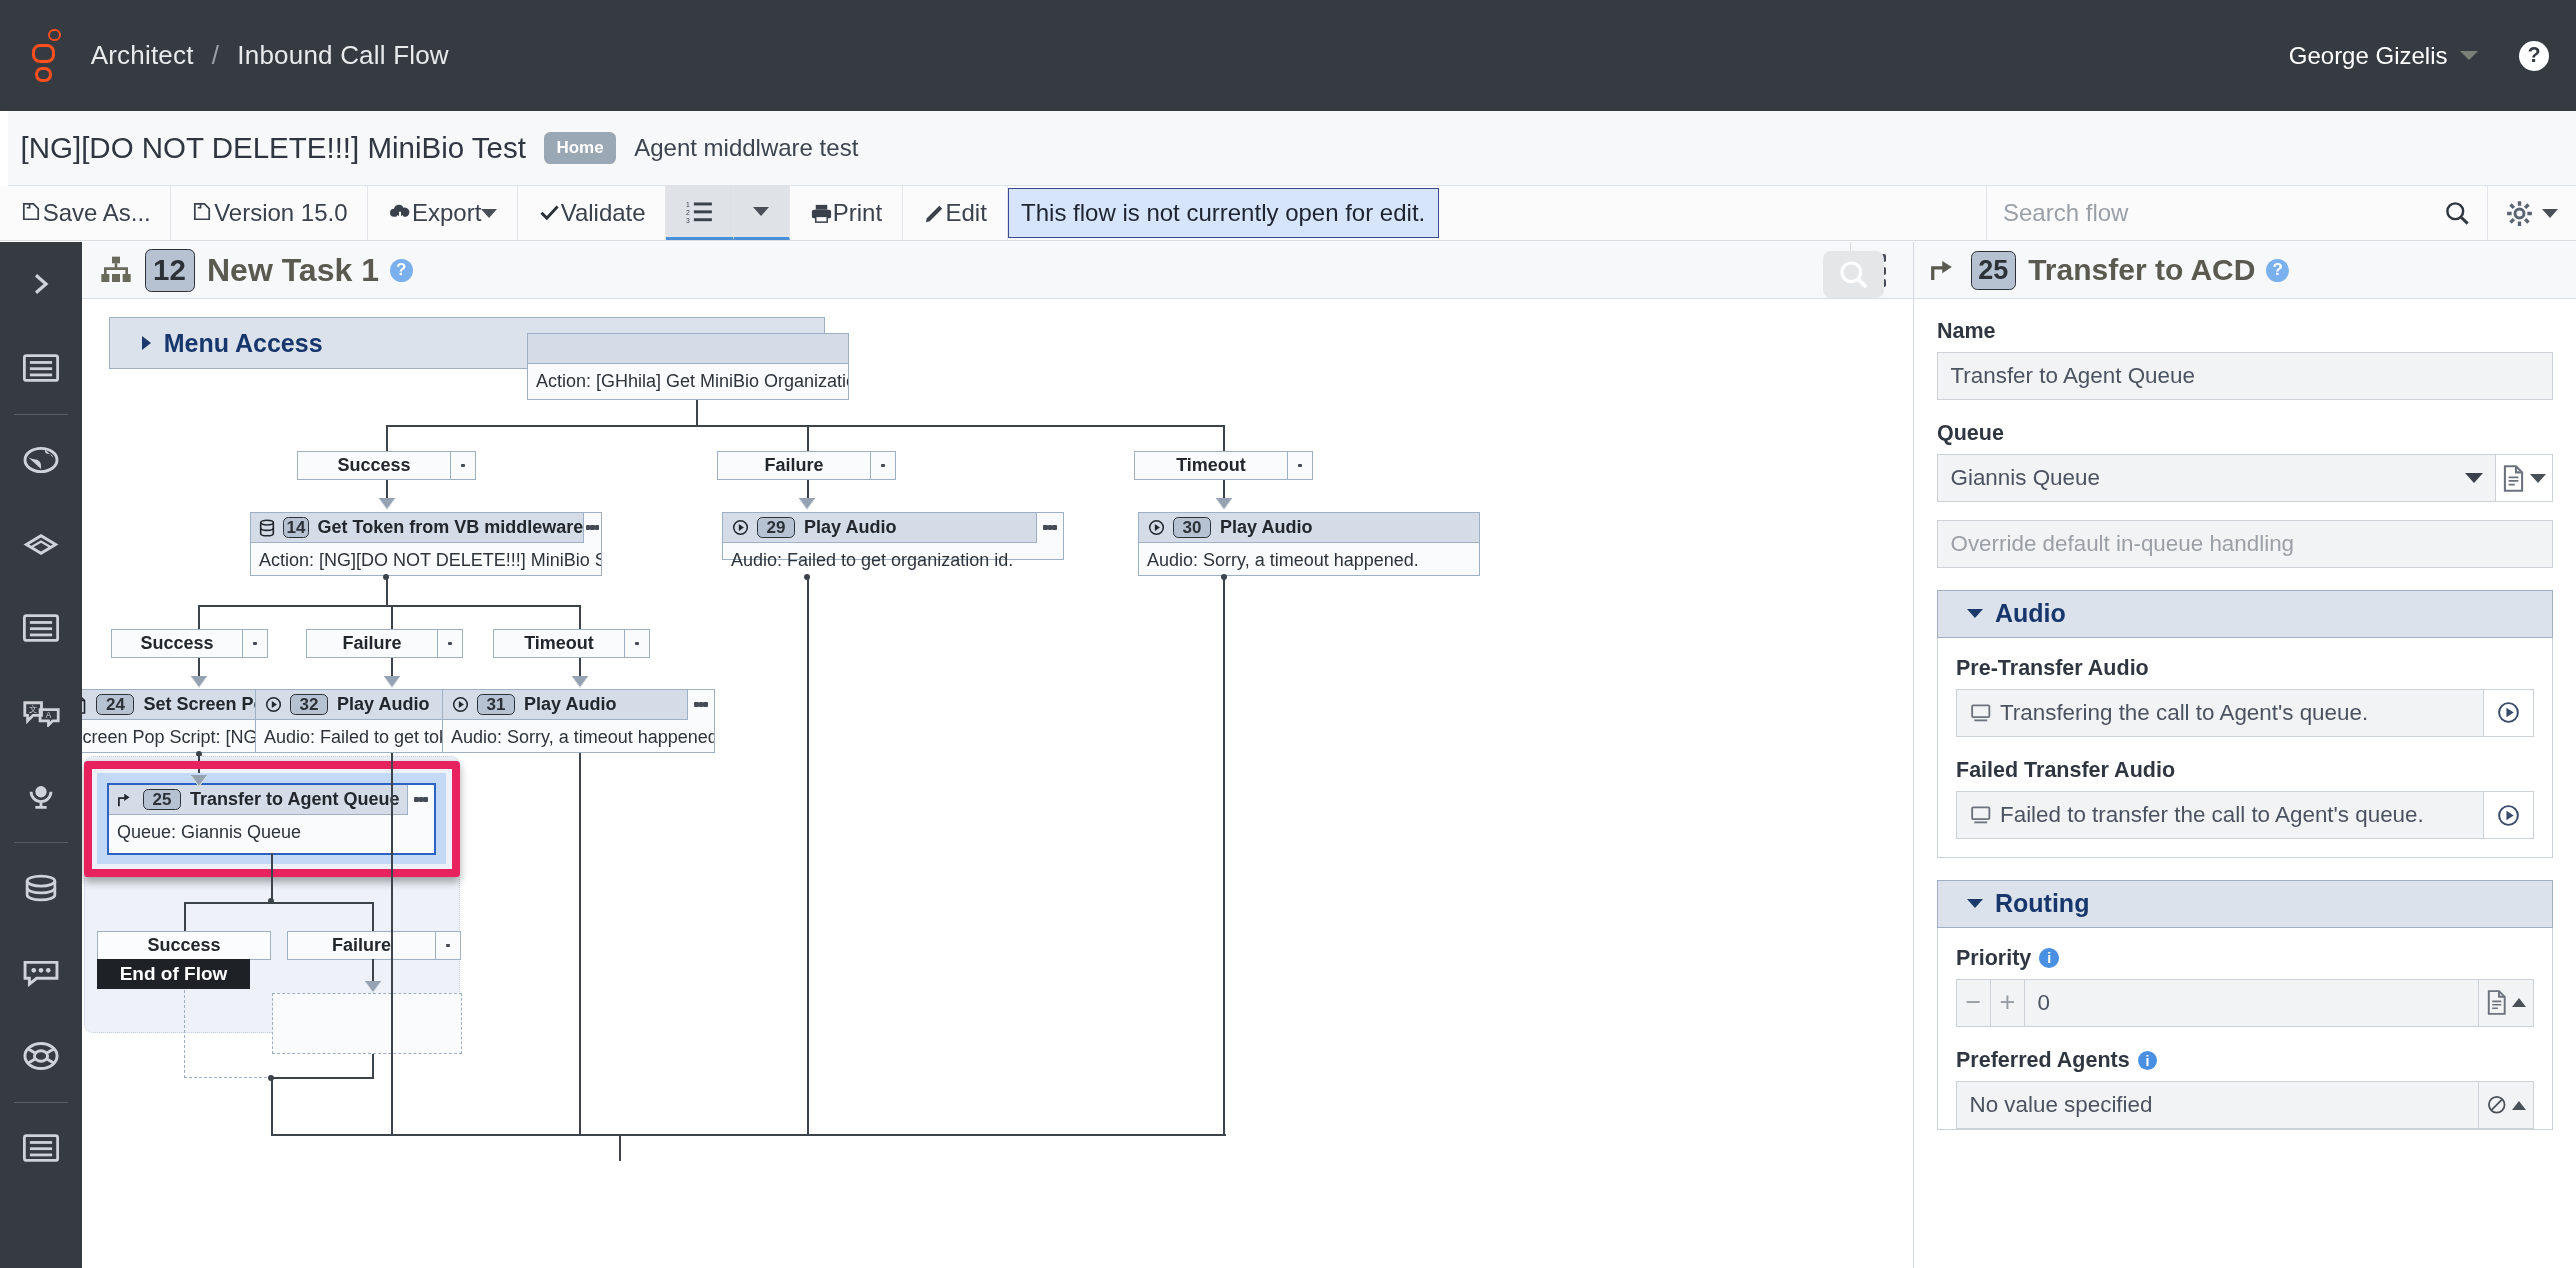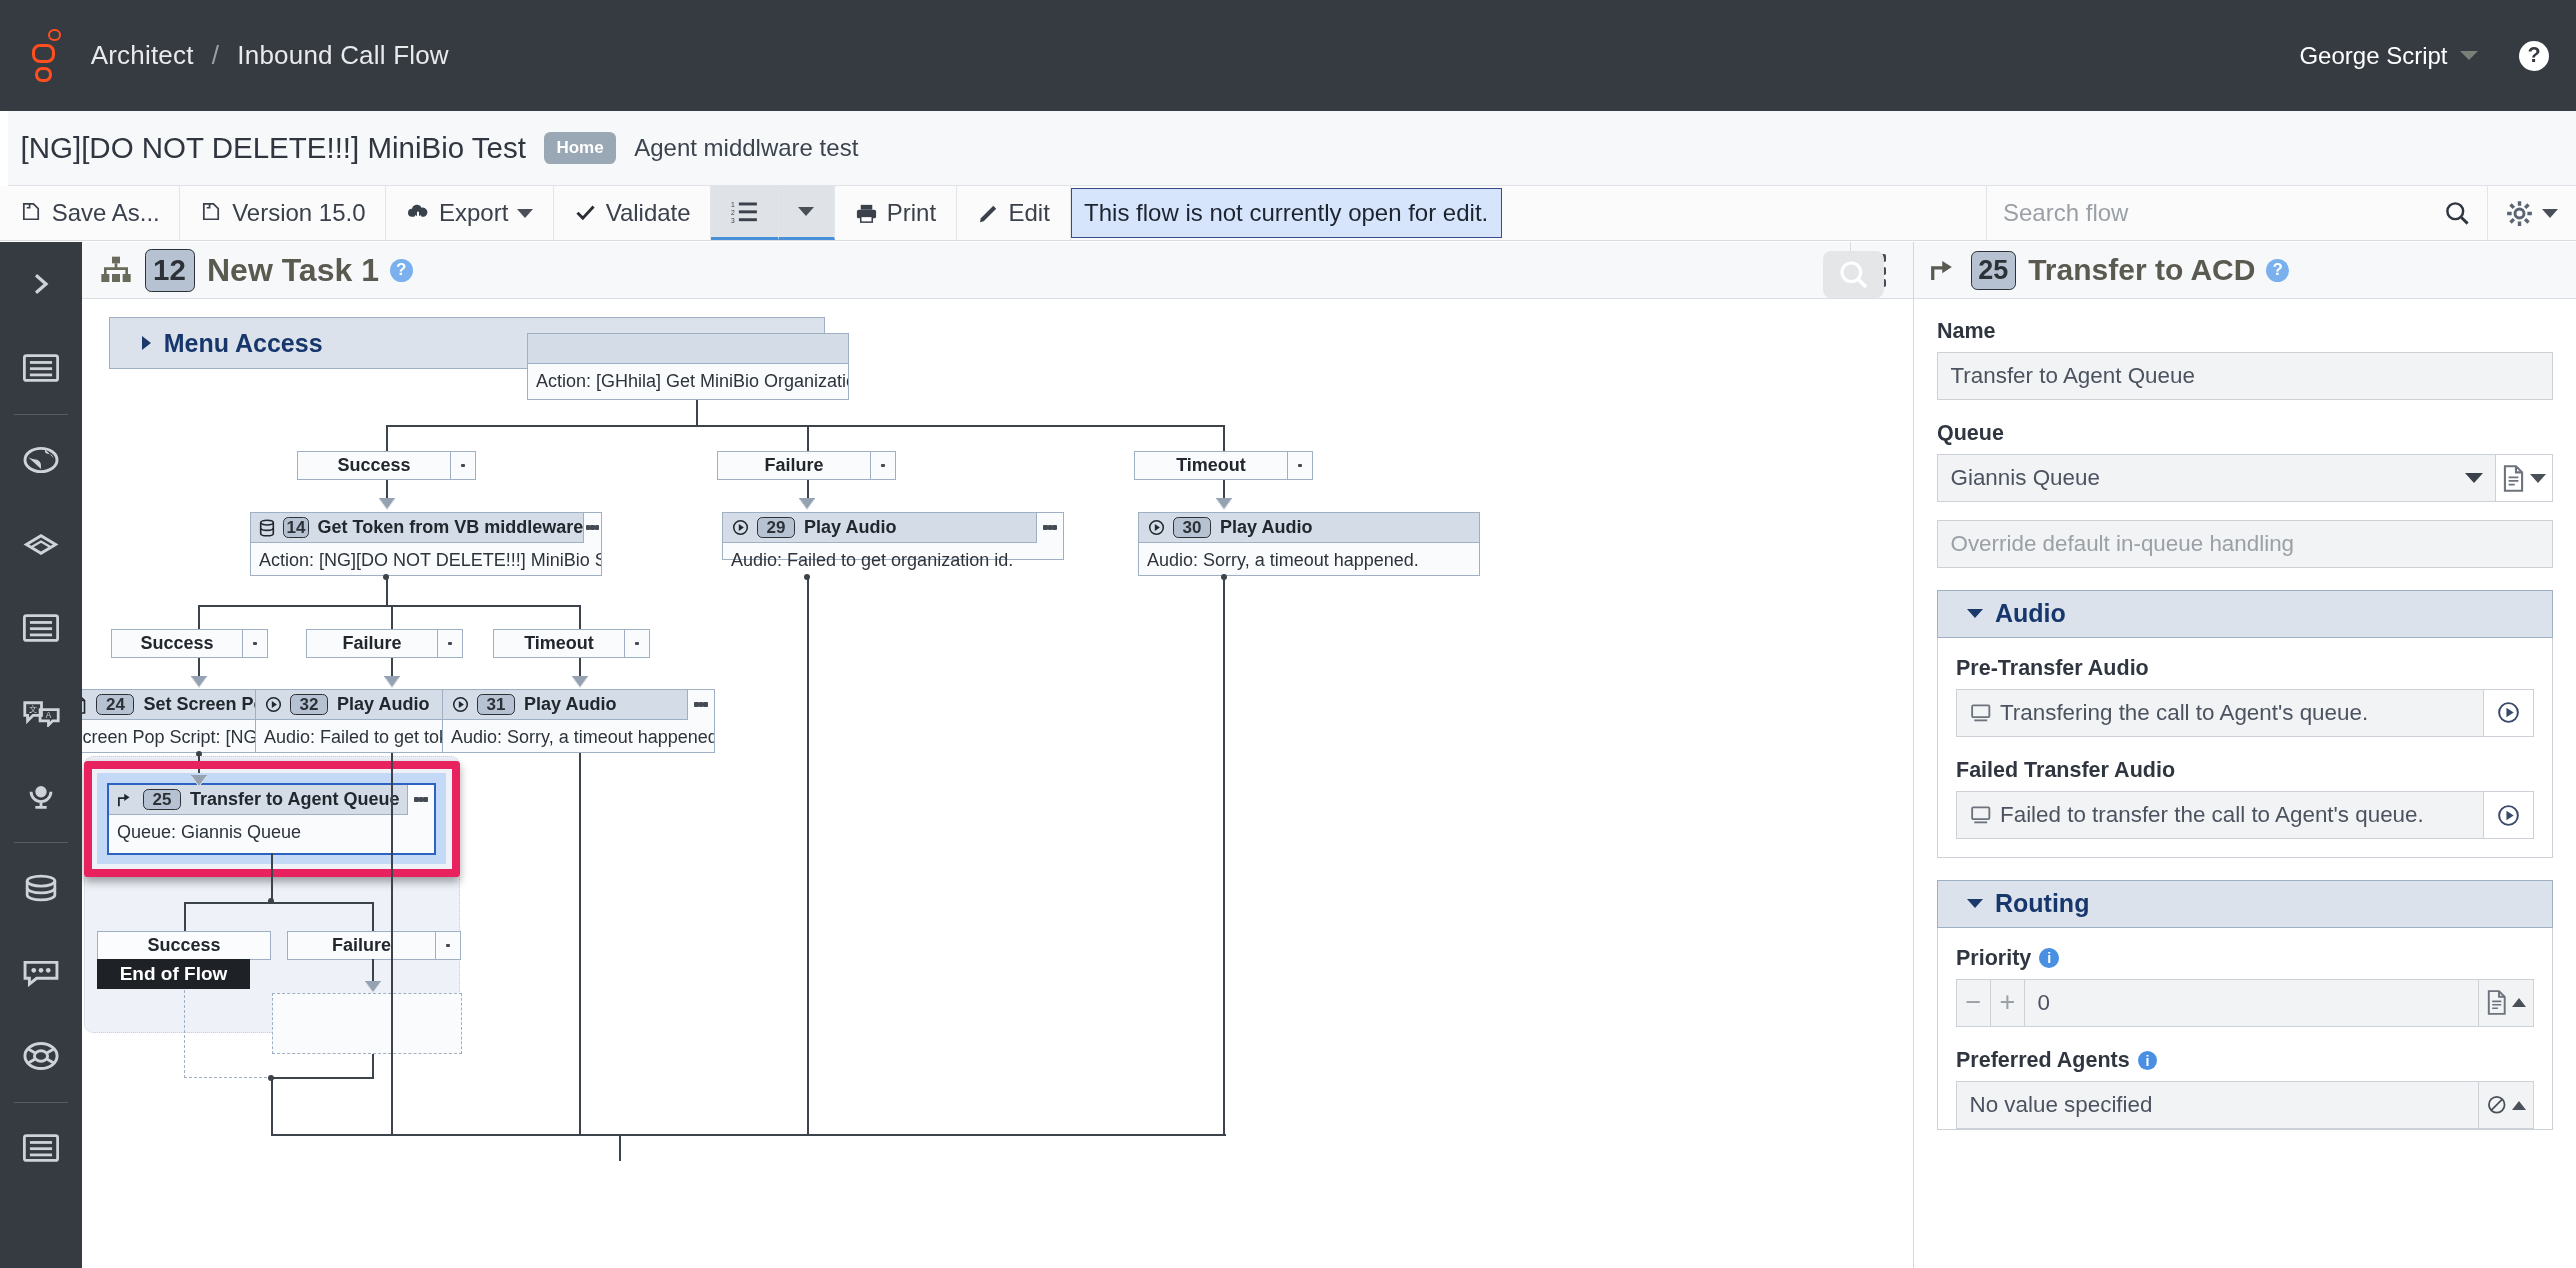--- a/index.html
+++ b/index.html
@@ -35,21 +35,21 @@
   #flow-title { font-size:29.5px; color:#2f3640; font-weight:400; white-space:nowrap; }
   #home-badge { margin-left:18px; background:#9aa7b4; color:#fff; font-size:17px; font-weight:bold;
                 border-radius:6.3px; padding:6.3px 12.5px; }
   #flow-desc { margin-left:18px; font-size:24px; color:#3c4450; white-space:nowrap; }
 
   
   #toolbar {
     position:absolute; left:0; top:186px; width:2576px; height:55px;
     background:#fbfbfc; border-bottom:0.9px solid #d9dde2; display:flex; align-items:stretch;
   }
-  .tb-btn { display:flex; align-items:center; gap:9px; padding:0 19.7px;
+  .tb-btn { display:flex; align-items:center; padding:0 19.7px;
             border-right:0.9px solid #e2e6ea; font-size:24px; color:#3a414b; cursor:pointer; }
   .tb-btn.active { background:#dfe3e8; border-bottom:3.6px solid #4a90d9; }
   .tb-caret { width:0;height:0;border-left:8px solid transparent;border-right:8px solid transparent;border-top:9px solid #4a4f57; }
   #lock-msg { background:#d6e5fb; border:1.8px solid #3a4a8f; color:#1d2430; font-size:24px;
               display:flex; align-items:center; padding:0 12.5px; margin:1.8px 0; white-space:nowrap; }
   #toolbar-spacer { flex:1; border-right:0.9px solid #e2e6ea; }
   #search-wrap { width:501px; display:flex; align-items:center; border-right:0.9px solid #e2e6ea; padding:0 16px; }
   #search-input { flex:1; border:none; outline:none; background:transparent; font-size:24px; color:#2f3640;
                   font-family:"Liberation Sans", sans-serif; }
   #search-input::placeholder { color:#9aa0a6; }
@@ -166,21 +166,21 @@
     <div class="d1"></div>
       <div class="d2"></div>
       <div class="d3"></div>
   </div>
   <div id="nav-crumb">
     <span>Architect</span>
     <span class="sep">/</span>
     <span>Inbound Call Flow</span>
   </div>
   <div id="nav-right">
-    <span id="user-name">George Script</span>
+    <span id="user-name">George Gizelis</span>
     <span class="caret-down"></span>
     <span id="help-circle">?</span>
   </div>
 </div>
 
 <div id="titlebar">
   <span id="flow-title">[NG][DO NOT DELETE!!!] MiniBio Test</span>
   <span id="home-badge">Home</span>
   <span id="flow-desc">Agent middlware test</span>
 </div>

